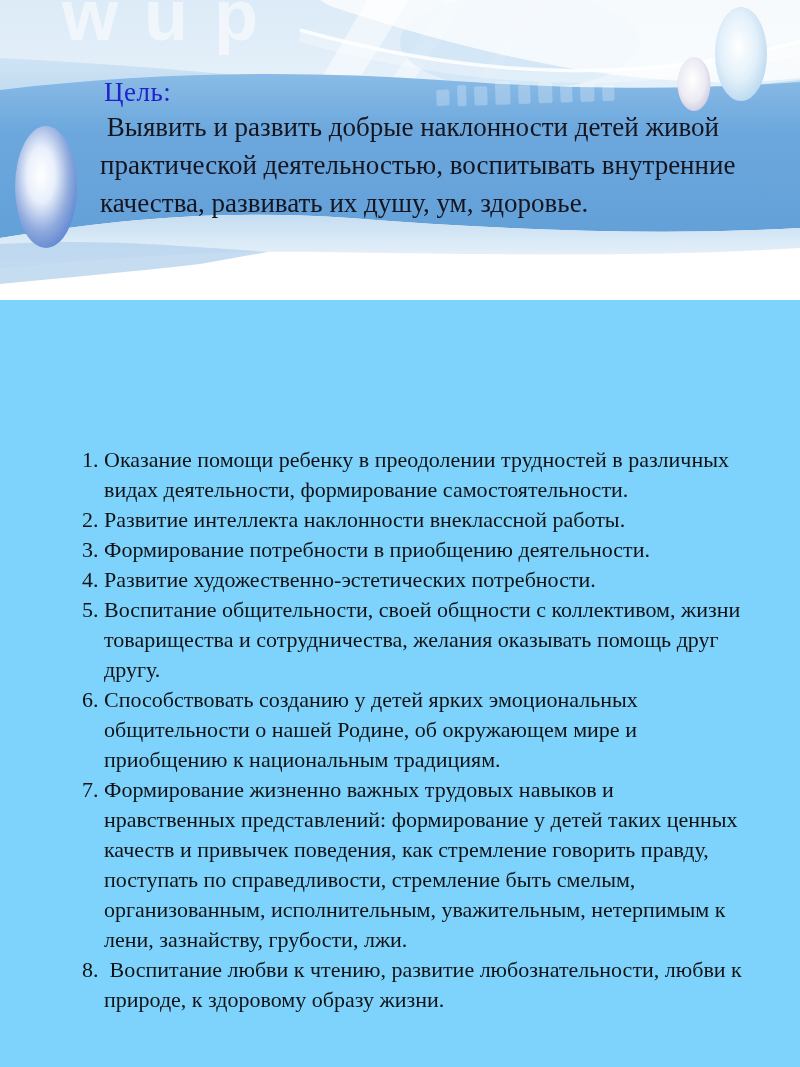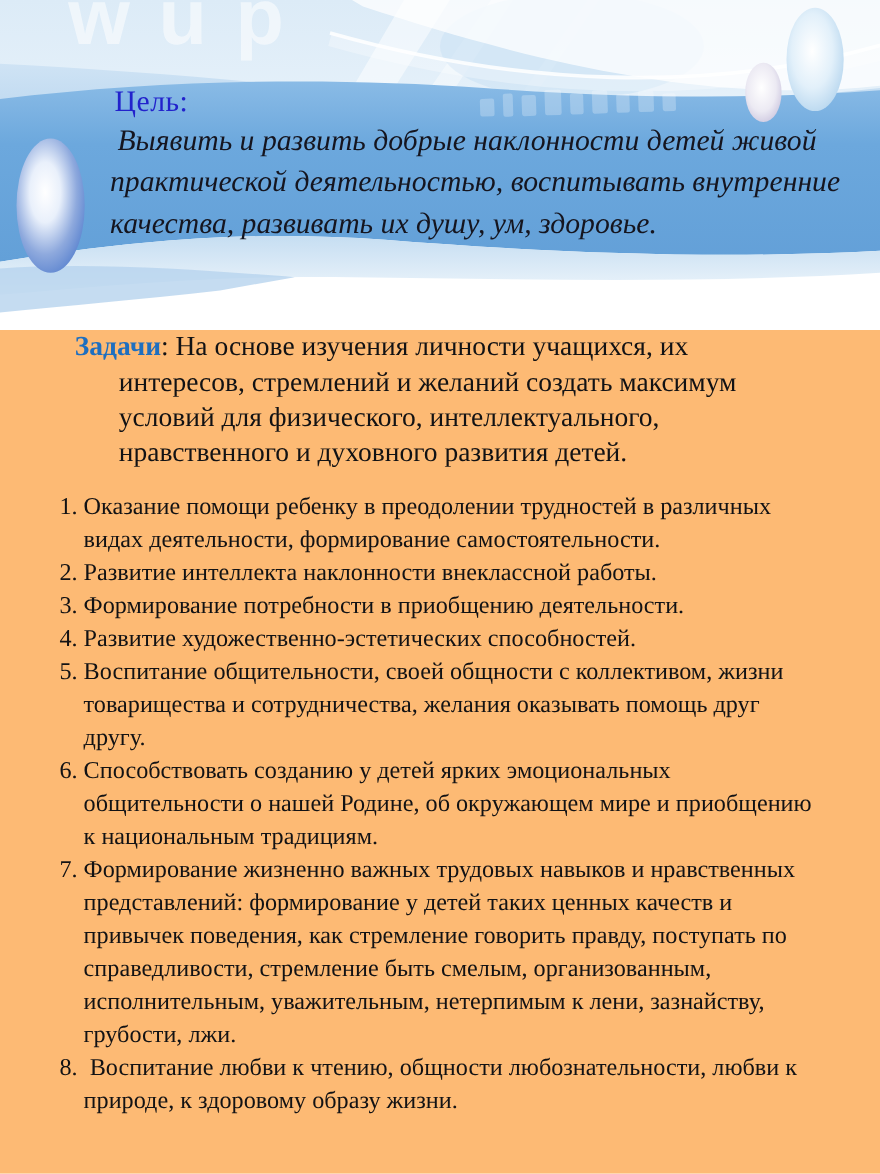--- a/index.html
+++ b/index.html
@@ -1,38 +1,38 @@
 <!DOCTYPE html>
 <html><head>
 <meta charset="utf-8">
 <style>
   html,body{margin:0;padding:0;background:#ffffff;}
   .slide{
-    position:relative;width:800px;height:1067px;overflow:hidden;background:#fdba74;
+    position:relative;width:800px;height:1067px;overflow:hidden;background:#7dd3fc;
     font-family:"Liberation Serif","DejaVu Serif",serif;color:#141418;
   }
   .header-art{position:absolute;left:0;top:0;width:800px;height:300px;display:block;}
   .wm-text{font-family:"Liberation Sans","DejaVu Sans",sans-serif;font-weight:bold;}
   .goal-heading{
     position:absolute;left:104px;top:76px;
     font-size:27px;line-height:32px;color:#2222cc;letter-spacing:0.5px;
   }
   .goal-body{
     position:absolute;left:100px;top:108px;width:664px;
-    font-size:27px;line-height:38px;color:#15151f;white-space:pre-wrap;font-style:italic;
+    font-size:27px;line-height:38px;color:#15151f;white-space:pre-wrap;
   }
   .tasks-intro{
     position:absolute;left:68px;top:300px;width:644px;box-sizing:border-box;
     padding-left:40px;text-indent:-40px;
     font-size:25px;line-height:32px;color:#121214;
   }
   .tasks-heading{color:#1e6fc0;font-weight:bold;}
   .task-list{
     position:absolute;left:0;top:445px;width:748px;box-sizing:border-box;
-    margin:0;padding:0 0 0 76px;list-style:decimal outside;
+    margin:0;padding:0 0 0 104px;list-style:decimal outside;
     font-size:22px;line-height:30px;color:#121214;
   }
   .task-list li{margin:0;padding:0;white-space:pre-wrap;}
 </style>
 </head>
 <body>
 
 <div class="slide">
 
   <svg class="header-art" width="800" height="300" viewBox="0 0 800 300" xmlns="http://www.w3.org/2000/svg">
@@ -112,28 +112,25 @@
 
     <ellipse cx="46" cy="187" rx="31" ry="61" fill="url(#orbL)"></ellipse>
     <ellipse cx="741" cy="54" rx="26" ry="47" fill="url(#orbR)"></ellipse>
     <ellipse cx="694" cy="84" rx="16.5" ry="27" fill="url(#orbS)"></ellipse>
   </svg>
 
   <div class="goal-heading">Цель:</div>
 
   <div class="goal-body"> Выявить и развить добрые наклонности детей живой практической деятельностью, воспитывать внутренние качества, развивать их душу, ум, здоровье.</div>
 
-  <div class="tasks-intro">
-    <span class="tasks-heading">Задачи</span><span>: На основе изучения личности учащихся, их интересов, стремлений и желаний создать максимум условий для физического, интеллектуального, нравственного и духовного развития детей.</span>
-  </div>
 
   <ol class="task-list">
     <li>Оказание помощи ребенку в преодолении трудностей в различных видах деятельности, формирование самостоятельности.</li>
     <li>Развитие интеллекта наклонности внеклассной работы.</li>
     <li>Формирование потребности в приобщению деятельности.</li>
-    <li>Развитие художественно-эстетических способностей.</li>
+    <li>Развитие художественно-эстетических потребности.</li>
     <li>Воспитание общительности, своей общности с коллективом, жизни товарищества и сотрудничества, желания оказывать помощь друг другу.</li>
     <li>Способствовать созданию у детей ярких эмоциональных общительности о нашей Родине, об окружающем мире и приобщению к национальным традициям.</li>
     <li>Формирование жизненно важных трудовых навыков и нравственных представлений: формирование у детей таких ценных качеств и привычек поведения, как стремление говорить правду, поступать по справедливости, стремление быть смелым, организованным, исполнительным, уважительным, нетерпимым к лени, зазнайству, грубости, лжи.</li>
-    <li> Воспитание любви к чтению, общности любознательности, любви к природе, к здоровому образу жизни.</li>
+    <li> Воспитание любви к чтению, развитие любознательности, любви к природе, к здоровому образу жизни.</li>
   </ol>
 
 </div>
 
 </body></html>

